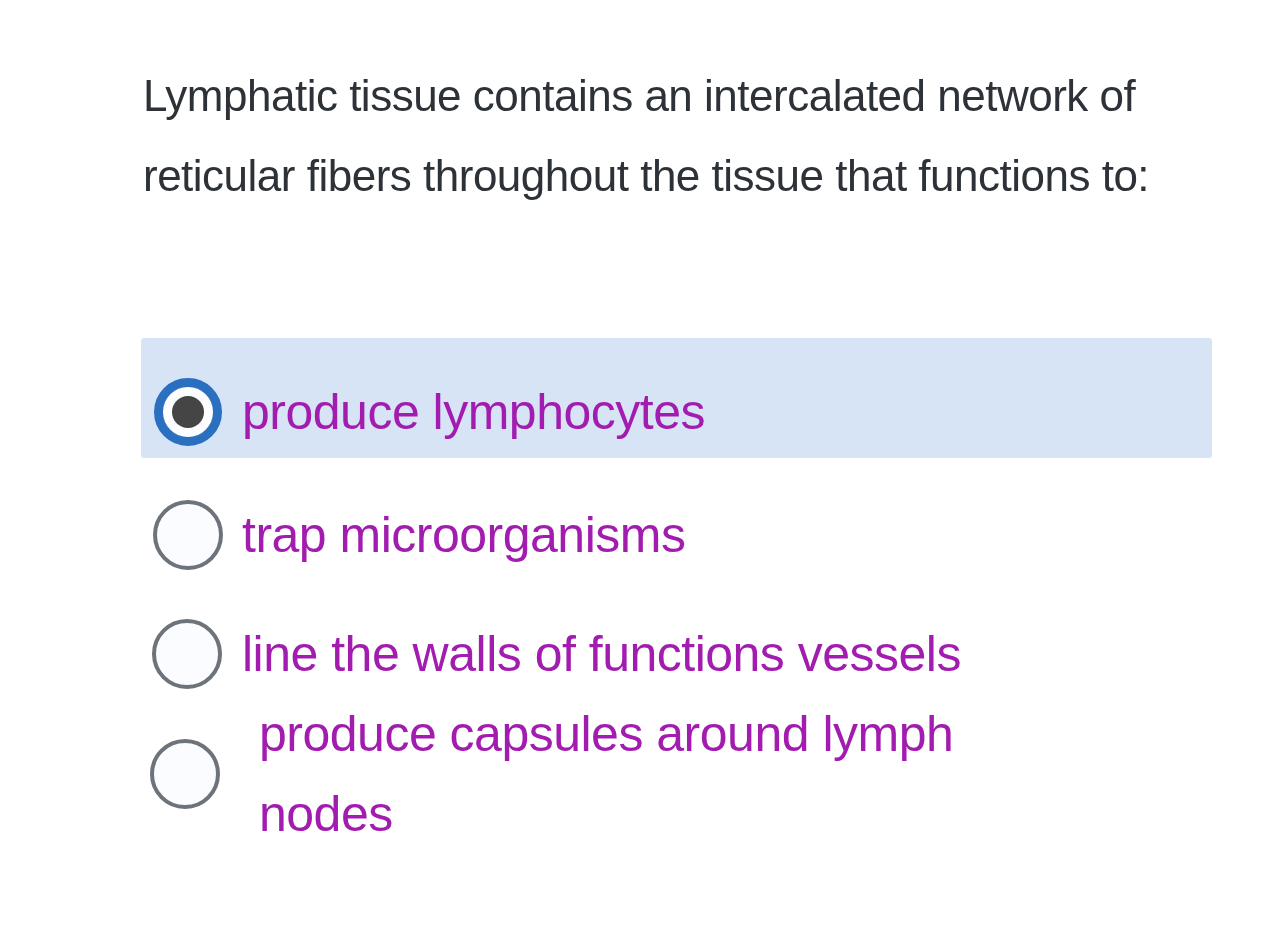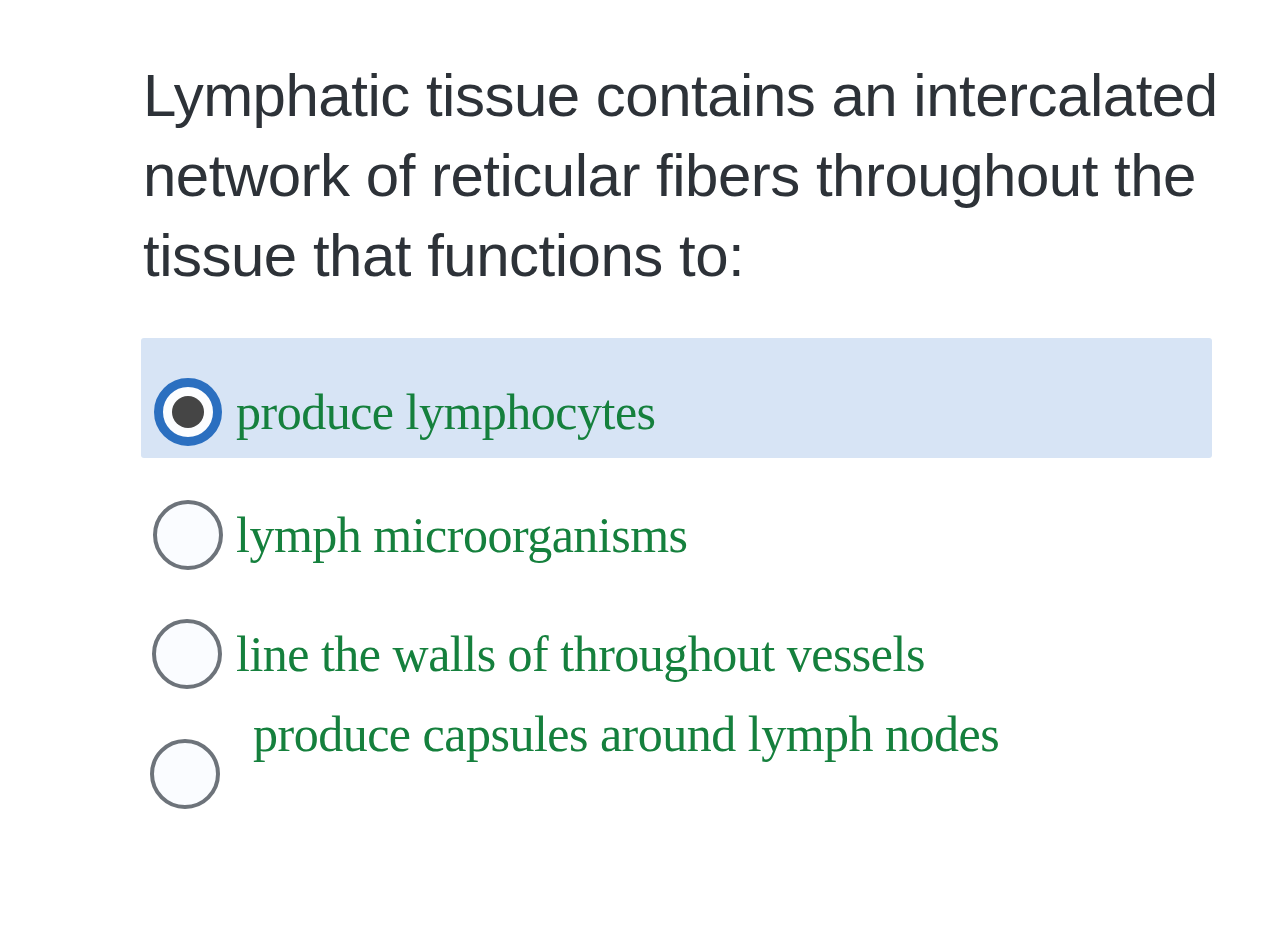--- a/index.html
+++ b/index.html
@@ -13,44 +13,43 @@
     position: relative;
     overflow: hidden;
     font-family: "Liberation Sans", "DejaVu Sans", sans-serif;
     color: #2d3238;
   }
   .question-text {
     position: absolute;
     left: 143px;
     top: 56px;
     width: 1080px;
-    font-size: 60px;
+    font-size: 44px;
     line-height: 80px;
     letter-spacing: -0.5px;
     color: #2d3238;
   }
   .selected-highlight {
     position: absolute;
     left: 141px;
     top: 338px;
     width: 1071px;
     height: 120px;
     background: #d7e4f5;
     border-radius: 3px;
   }
   .answer-label {
     position: absolute;
-    left: 236px;
+    left: 242px;
     font-size: 50px;
     line-height: 80px;
     letter-spacing: -0.5px;
-    color: #15803d;
+    color: #a21caf;
     white-space: nowrap;
     cursor: pointer;
-    font-family: Liberation Serif, serif;
   }
   .answer-label.wrap {
     white-space: normal;
     width: 840px;
     margin-left: 17px;
   }
   .radio {
     position: absolute;
     box-sizing: border-box;
     border-radius: 50%;
@@ -93,19 +92,19 @@
 <div class="question-text">Lymphatic tissue contains an intercalated network of reticular fibers throughout the tissue that functions to:</div>
 
 <div class="selected-highlight"></div>
 
 <span class="radio selected" id="radio-0">
   <span class="radio-dot"></span>
 </span>
 <div class="answer-label" id="label-0">produce lymphocytes</div>
 
 <span class="radio unselected" id="radio-1"></span>
-<div class="answer-label" id="label-1">lymph microorganisms</div>
+<div class="answer-label" id="label-1">trap microorganisms</div>
 
 <span class="radio unselected" id="radio-2"></span>
-<div class="answer-label" id="label-2">line the walls of throughout vessels</div>
+<div class="answer-label" id="label-2">line the walls of functions vessels</div>
 
 <span class="radio unselected" id="radio-3"></span>
 <div class="answer-label wrap" id="label-3">produce capsules around lymph nodes</div>
 
 </body></html>

